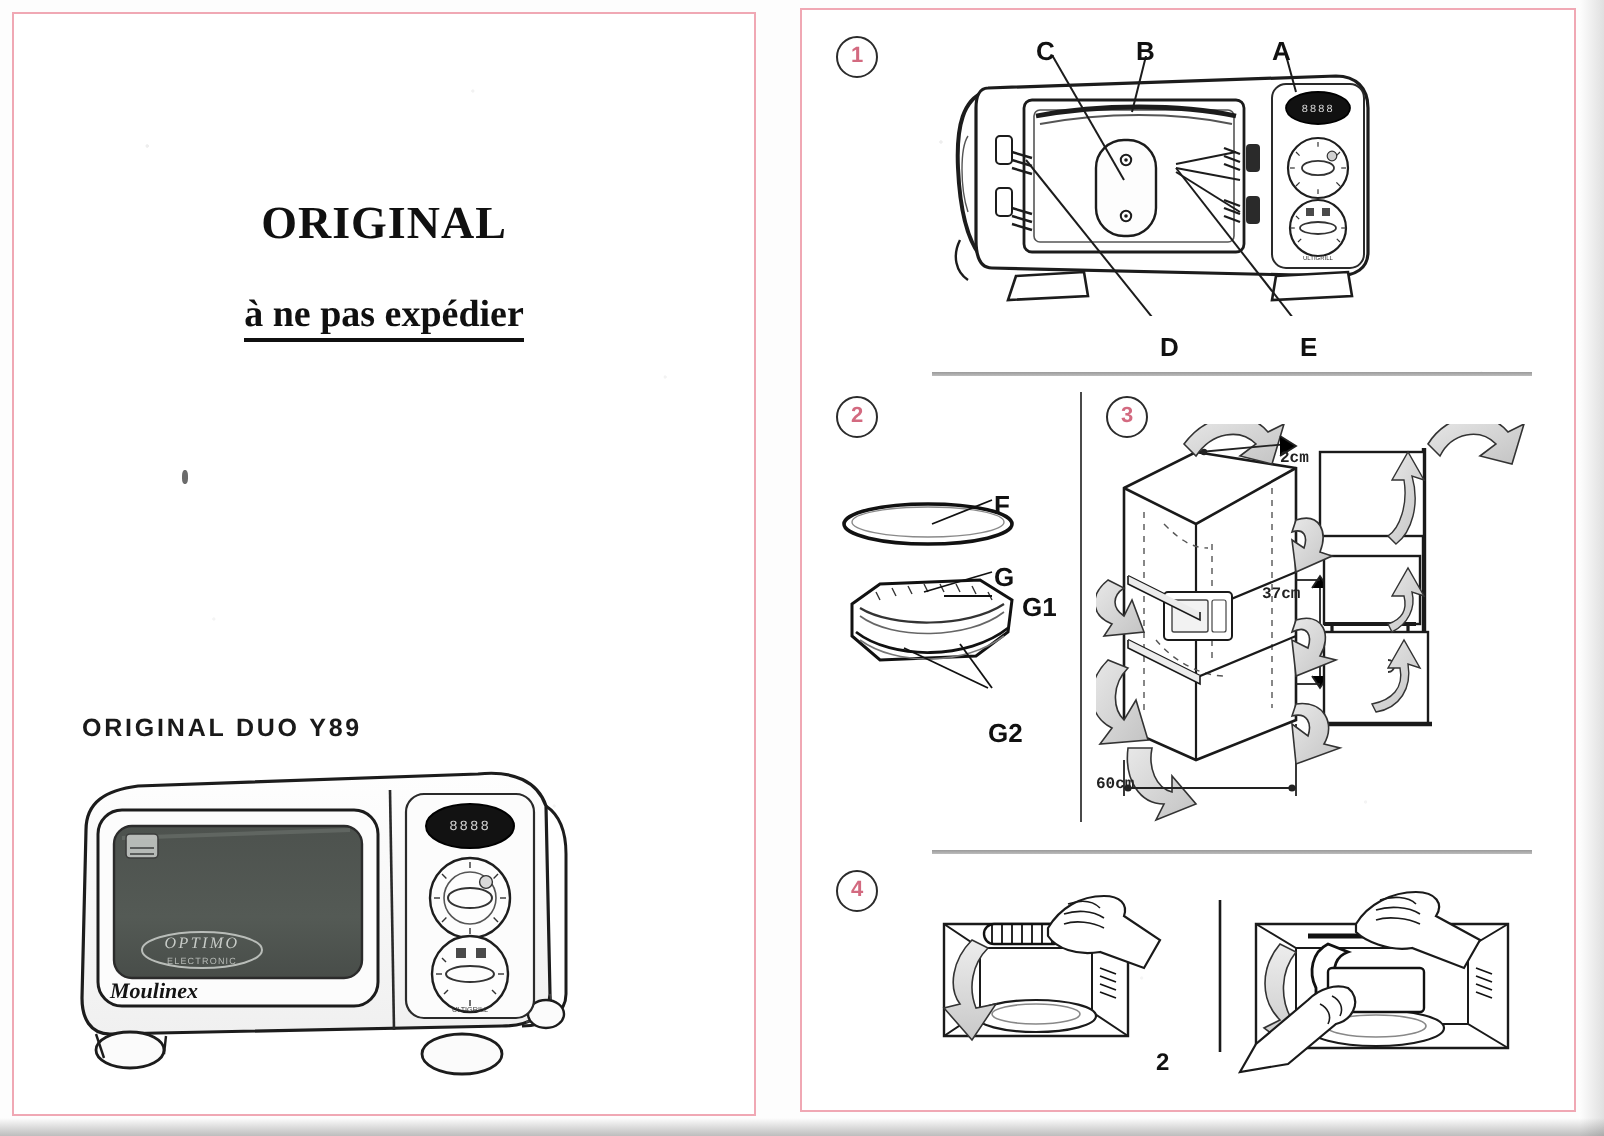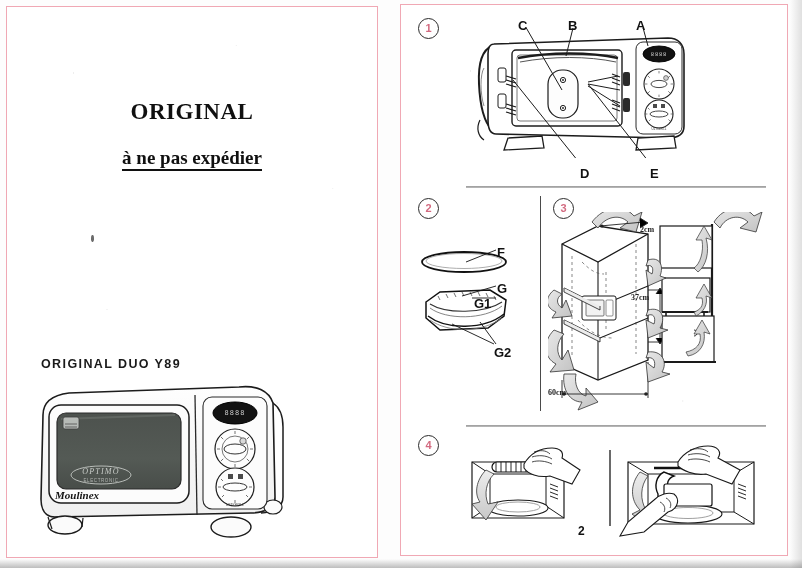--- a/index.html
+++ b/index.html
@@ -116,21 +116,21 @@
   }
   .callout {
     position: absolute;
     font-family: "Liberation Sans", sans-serif;
     font-size: 13px;
     font-weight: bold;
     color: #111;
   }
   .dim-label {
     position: absolute;
-    font-family: Liberation Serif, serif;
+    font-family: Liberation Mono, monospace;
     font-size: 8px;
     font-weight: bold;
     color: #222;
   }
   .step-label {
     position: absolute;
     font-family: "Liberation Sans", sans-serif;
     font-size: 12px;
     font-weight: bold;
     color: #111;
@@ -381,22 +381,22 @@
       <path d="M48 22 L78 10"></path>
       <path d="M44 56 L78 46"></path>
       <path d="M54 58 L78 58"></path>
       <path d="M34 84 L76 104"></path>
       <path d="M62 82 L78 104"></path>
     </g>
   </svg>
 
   <div class="callout" style="left:497px; top:245px;">F</div>
   <div class="callout" style="left:497px; top:281px;">G</div>
-  <div class="callout" style="left:474px; top:296px;">G1</div>
-  <div class="callout" style="left:494px; top:345px;">G2</div>
+  <div class="callout" style="left:511px; top:296px;">G1</div>
+  <div class="callout" style="left:494px; top:359px;">G2</div>
 
   <div class="vdivider" style="left:540px; top:196px; height:215px;"></div>
 
   <div class="sec-num" style="left:553px; top:198px;">3</div>
 
   <svg class="fig" style="left:548px; top:212px;" width="250" height="200" viewBox="0 0 250 200">
     <defs>
       <linearGradient id="arrowg" x1="0" y1="0" x2="1" y2="1">
         <stop offset="0%" stop-color="#e8e8e8"></stop>
         <stop offset="100%" stop-color="#c3c3c3"></stop>

